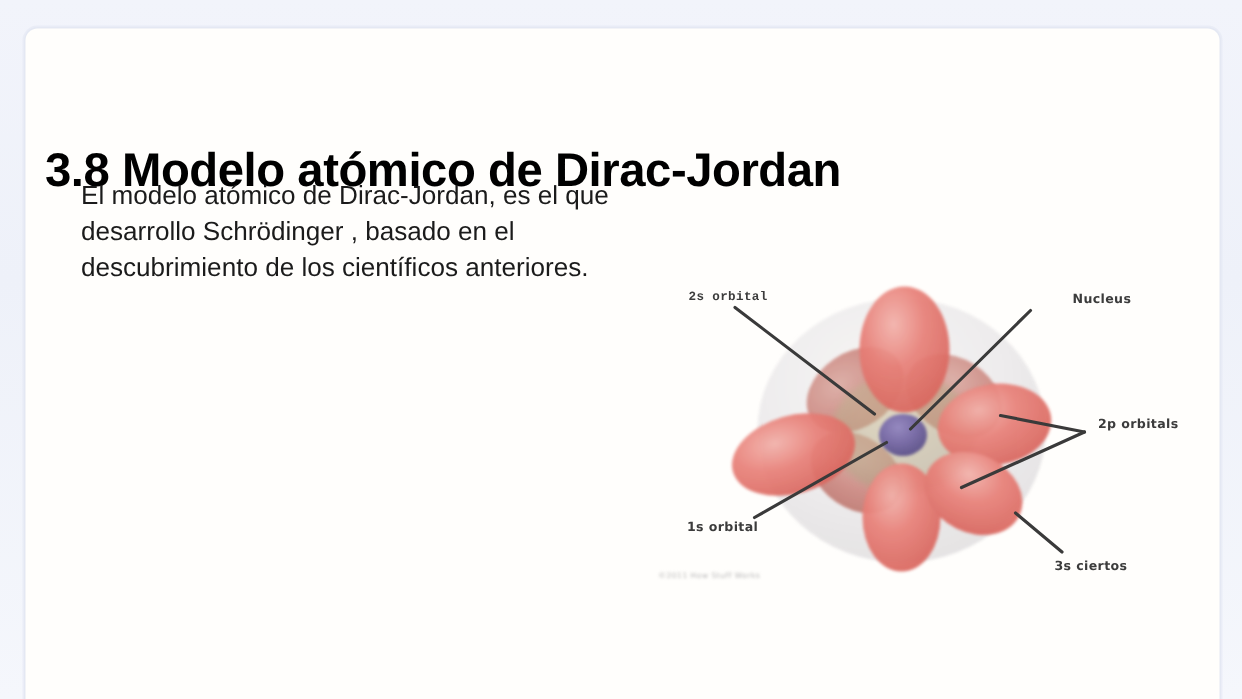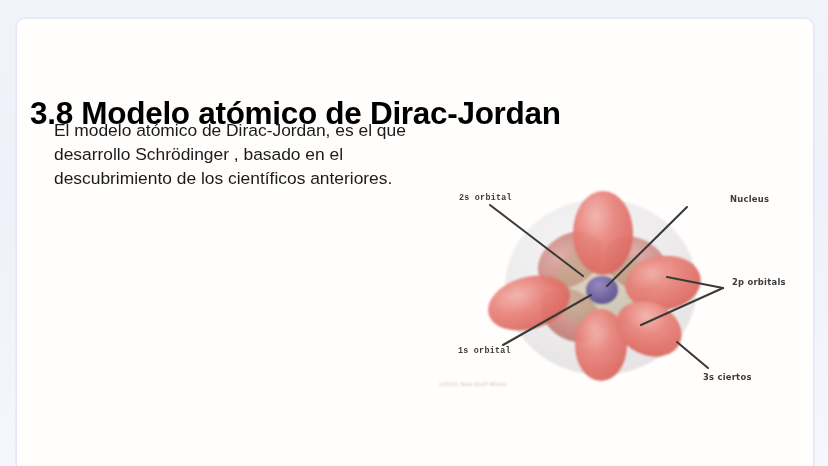--- a/index.html
+++ b/index.html
@@ -84,23 +84,23 @@
     position: absolute;
     font-family: "DejaVu Sans", sans-serif;
     font-size: 8.4px;
     font-weight: 700;
     color: #3c3c3c;
     letter-spacing: 0.25px;
     white-space: nowrap;
     filter: blur(0.32px);
   }
   #label-2s       { left: 28px;  top: 24px; font-family: Liberation Mono, monospace; }
-  #label-nucleus  { left: 255px; top: 25px; padding-left: 44px; }
+  #label-nucleus  { left: 240px; top: 25px; padding-left: 44px; }
   #label-2p       { left: 301px; top: 108px; }
-  #label-1s       { left: 27px;  top: 177px; font-family: Liberation Mono, monospace; }
+  #label-1s       { left: 27px;  top: 177px; }
   #label-3s       { left: 272px; top: 203px; }
   #figure-credit {
     position: absolute;
     left: 8px;
     top: 212px;
     font-family: "DejaVu Sans", sans-serif;
     font-size: 5px;
     letter-spacing: 0.35px;
     color: #b6b6b6;
     white-space: nowrap;

